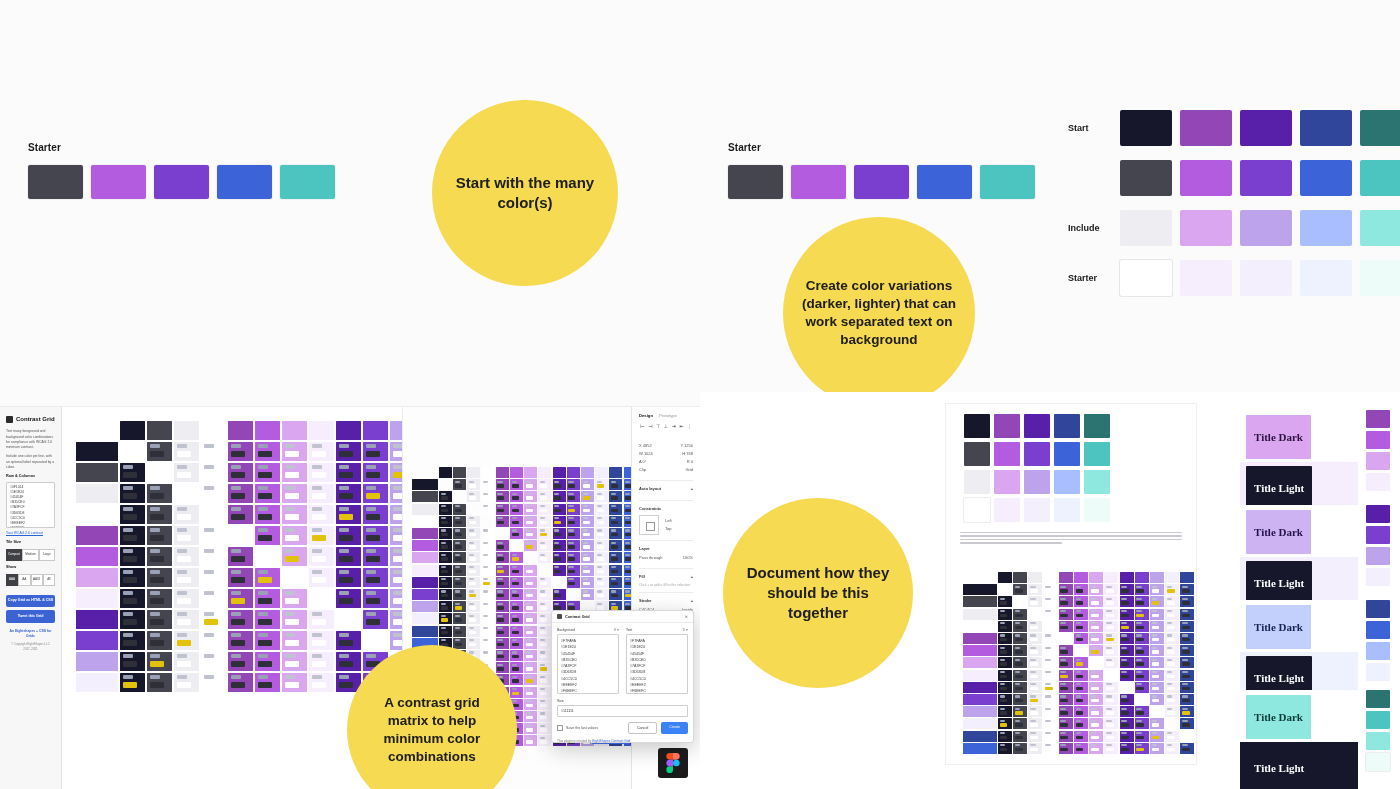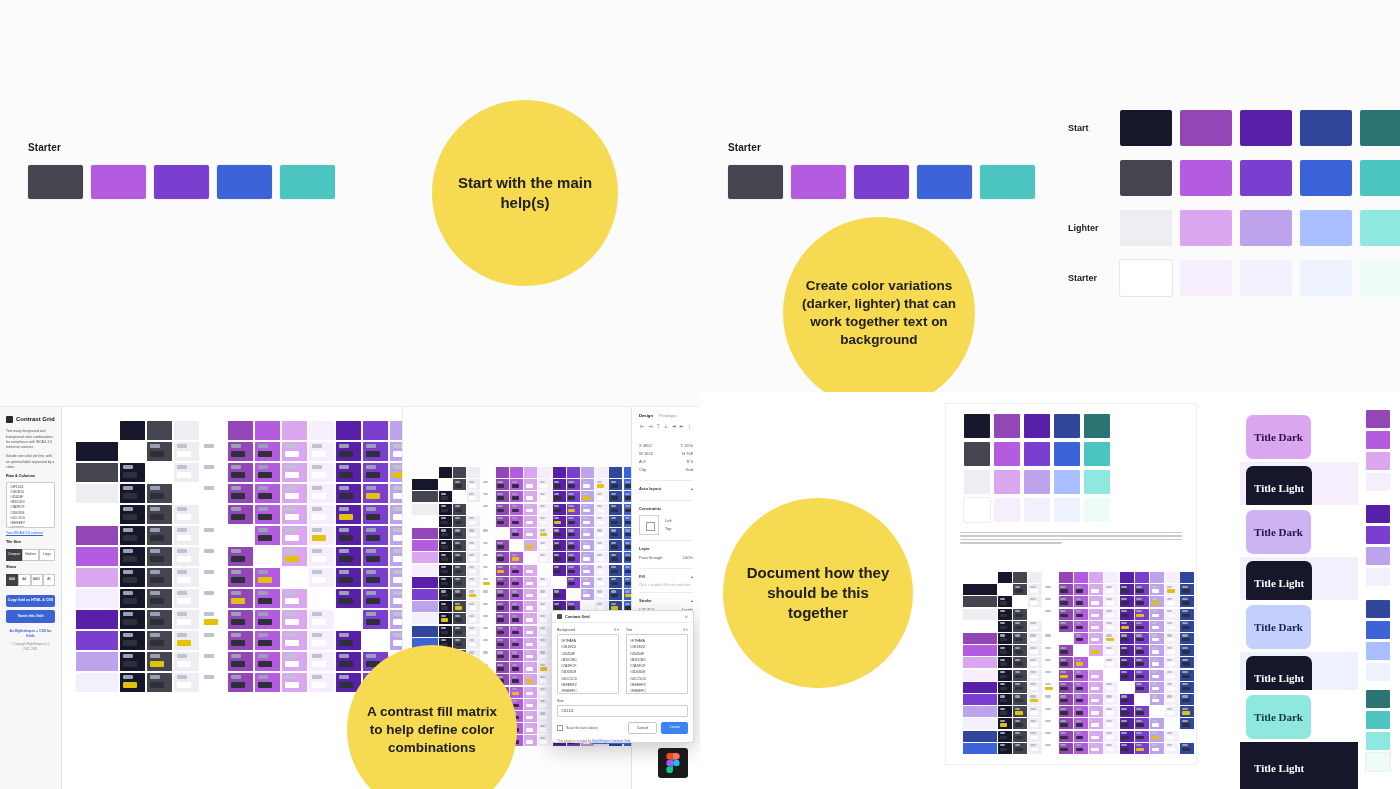--- a/index.html
+++ b/index.html
@@ -120,21 +120,21 @@
   .btn.sec{background:#fff;border:1px solid #c4c4c4;color:#333;}
   .btn.pri{background:#3b82f6;color:#fff;}
   .dlg-note{margin-top:5px;color:#777;font-size:3.2px;}
   .dlg-note a{color:#3b63d4;text-decoration:underline;}
 
   
   .card{position:absolute;display:flex;}
   .card-main{flex:1;position:relative;}
   .tline{
     font-family:"Liberation Serif",serif;font-weight:700;
-    display:inline-block;padding:16px 8px;border-radius:7px;white-space:nowrap;
+    display:inline-block;padding:16px 8px;border-radius:1px;white-space:nowrap;
   }
   .tdark{font-size:11px;}
   .tlight{font-size:11px;}
   .badge{display:inline-block;padding:2px 6px;border-radius:2px;font-size:3.4px;font-weight:700;}
   .card-sw{display:flex;flex-direction:column;gap:3px;margin-left:8px;}
   .card-sw div{width:24px;height:18px;border-radius:1px;}
 
   
   .figlogo{
     background:#1a1a1a;border-radius:3px;display:flex;align-items:center;justify-content:center;
@@ -151,21 +151,21 @@
   <div class="row" style="margin-top:12px;" id="starter-left-row">
       <div class="sw" style="background: rgb(69, 69, 79);"></div>
       <div class="sw" style="background: rgb(179, 92, 224);"></div>
       <div class="sw" style="background: rgb(122, 63, 207);"></div>
       <div class="sw" style="background: rgb(61, 99, 216);"></div>
       <div class="sw" style="background: rgb(76, 197, 192);"></div>
     </div>
 </div>
 
 <div class="abs bubble" style="left:432px;top:100px;width:186px;height:186px;">
-  <span style="font-size:15px;">Start with the main help(s)</span>
+  <span style="font-size:15px;">Start with the many color(s)</span>
 </div>
 
 <div class="abs" style="left:728px;top:142px;">
   <div class="grp-label">Starter</div>
   <div class="row" style="margin-top:12px;" id="starter-right-row">
       <div class="sw" style="background: rgb(69, 69, 79);"></div>
       <div class="sw" style="background: rgb(179, 92, 224);"></div>
       <div class="sw" style="background: rgb(122, 63, 207);"></div>
       <div class="sw" style="background: rgb(61, 99, 216);"></div>
       <div class="sw" style="background: rgb(76, 197, 192);"></div>
@@ -187,21 +187,21 @@
       <div class="mlabel"></div>
       <div class="mcells">
         <div class="mcell" style="background: rgb(69, 69, 79);"></div>
         <div class="mcell" style="background: rgb(179, 92, 224);"></div>
         <div class="mcell" style="background: rgb(122, 63, 207);"></div>
         <div class="mcell" style="background: rgb(61, 99, 216);"></div>
         <div class="mcell" style="background: rgb(76, 197, 192);"></div>
       </div>
     </div>
     <div class="mrow">
-      <div class="mlabel">Lighter</div>
+      <div class="mlabel">Include</div>
       <div class="mcells">
         <div class="mcell" style="background: rgb(238, 238, 242);"></div>
         <div class="mcell" style="background: rgb(217, 166, 239);"></div>
         <div class="mcell" style="background: rgb(189, 163, 236);"></div>
         <div class="mcell" style="background: rgb(169, 190, 255);"></div>
         <div class="mcell" style="background: rgb(143, 232, 224);"></div>
       </div>
     </div>
     <div class="mrow">
       <div class="mlabel">Starter</div>
@@ -209,21 +209,21 @@
         <div class="mcell" style="background: rgb(255, 255, 255); box-shadow: rgb(230, 230, 230) 0px 0px 0px 1px;"></div>
         <div class="mcell" style="background: rgb(246, 238, 252);"></div>
         <div class="mcell" style="background: rgb(243, 239, 252);"></div>
         <div class="mcell" style="background: rgb(238, 242, 254);"></div>
         <div class="mcell" style="background: rgb(237, 251, 249);"></div>
       </div>
     </div>
   </div>
 
 <div class="abs bubble" style="left:783px;top:217px;width:192px;height:192px;">
-  <span style="font-size:13.5px;">Create color variations (darker, lighter) that can work together  text on background</span>
+  <span style="font-size:13.5px;">Create color variations (darker, lighter) that can work separated  text on background</span>
 </div>
 
 <div class="abs panel" style="left:0;top:407px;width:403px;height:382px;box-shadow:0 0 0 1px #ececec;">
 
   <div class="abs cg-side" style="left:0;top:0;width:62px;height:382px;">
     <div class="cg-title">
       <div class="cg-logo"></div>
       <b>Contrast Grid</b>
     </div>
     <p class="cg-p">Test many foreground and background color combinations for compliance with WCAG 2.0 minimum contrast.</p>
@@ -2152,21 +2152,21 @@
   <svg width="14" height="20" viewBox="0 0 38 57">
     <path d="M19 28.5a9.5 9.5 0 1 1 19 0 9.5 9.5 0 0 1-19 0z" fill="#1abcfe"></path>
     <path d="M0 47.5A9.5 9.5 0 0 1 9.5 38H19v9.5a9.5 9.5 0 1 1-19 0z" fill="#0acf83"></path>
     <path d="M19 0v19h9.5a9.5 9.5 0 1 0 0-19H19z" fill="#ff7262"></path>
     <path d="M0 9.5A9.5 9.5 0 0 0 9.5 19H19V0H9.5A9.5 9.5 0 0 0 0 9.5z" fill="#f24e1e"></path>
     <path d="M0 28.5A9.5 9.5 0 0 0 9.5 38H19V19H9.5A9.5 9.5 0 0 0 0 28.5z" fill="#a259ff"></path>
   </svg>
 </div>
 
 <div class="abs bubble" style="left:347px;top:645px;width:170px;height:170px;">
-  <span style="font-size:13.5px;">A contrast fill matrix to help define color combinations</span>
+  <span style="font-size:13.5px;">A contrast grid matrix to help minimum color combinations</span>
 </div>
 
 <div class="abs panel" style="left:700px;top:392px;width:700px;height:397px;"></div>
 
 <div class="abs" style="left:946px;top:404px;width:250px;height:360px;background:#fff;box-shadow:0 0 0 1px #efefef;overflow:hidden;">
   <div class="abs" style="left: 18px; top: 10px; display: flex; flex-direction: column; gap: 4px;" id="doc-palette">
       <div style="display: flex; gap: 4px;">
         <div style="width: 26px; height: 24px; border-radius: 1px; background: rgb(23, 23, 43);"></div>
         <div style="width: 26px; height: 24px; border-radius: 1px; background: rgb(147, 70, 181);"></div>
         <div style="width: 26px; height: 24px; border-radius: 1px; background: rgb(88, 32, 168);"></div>

